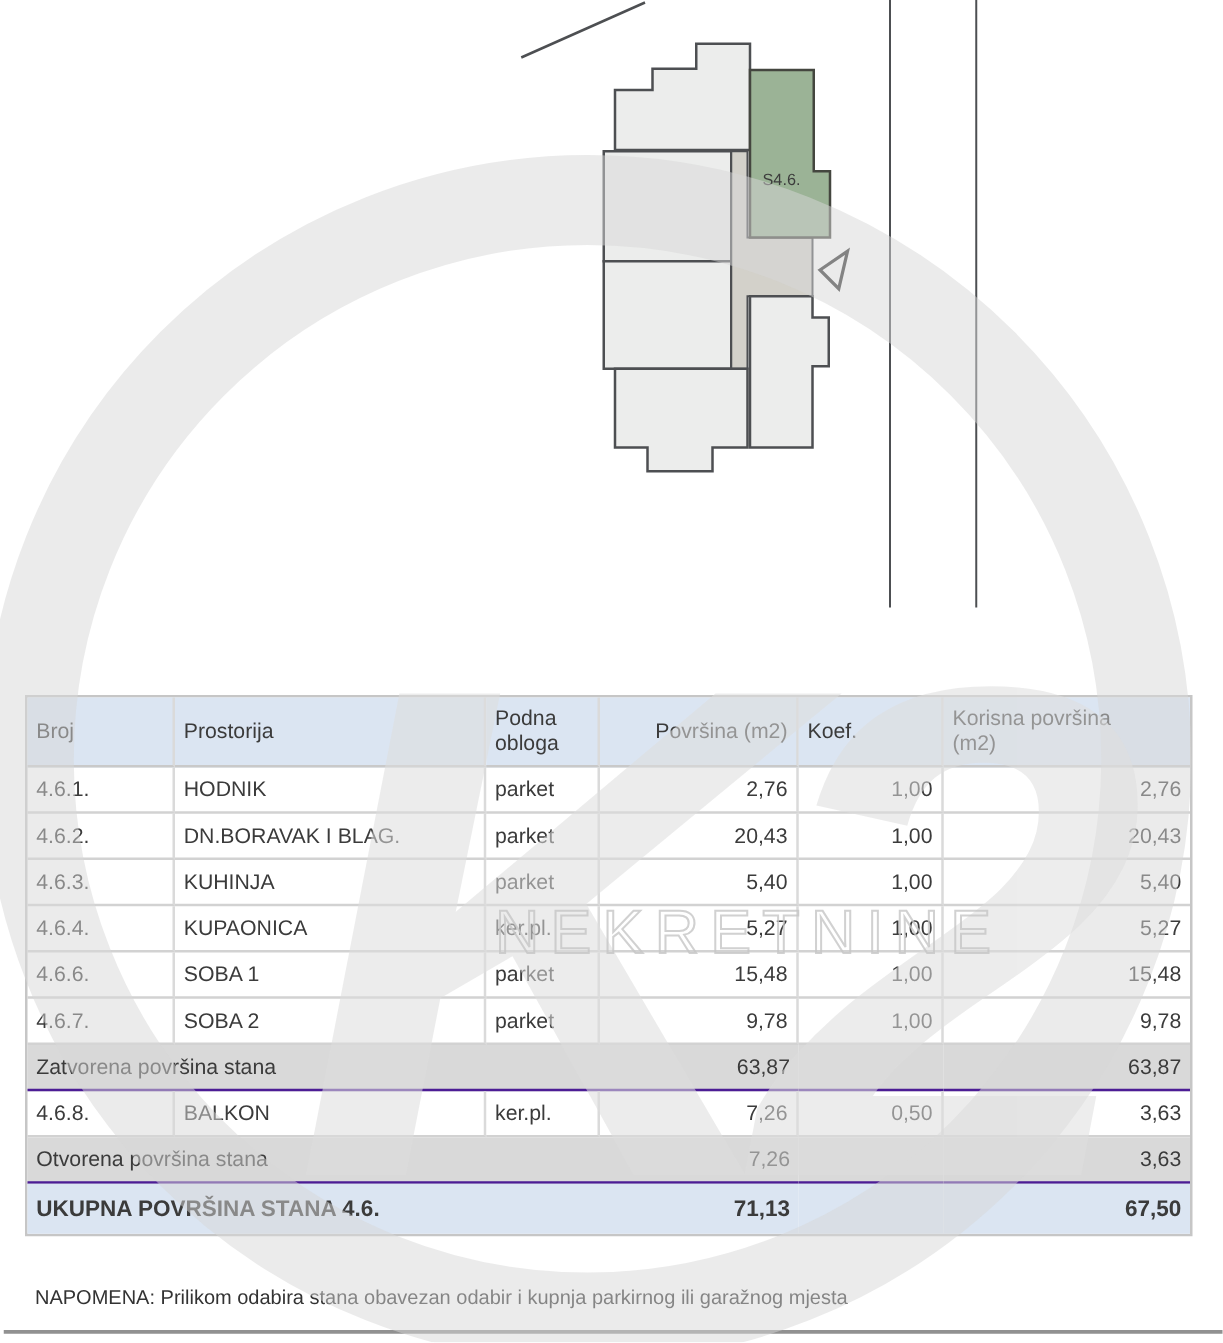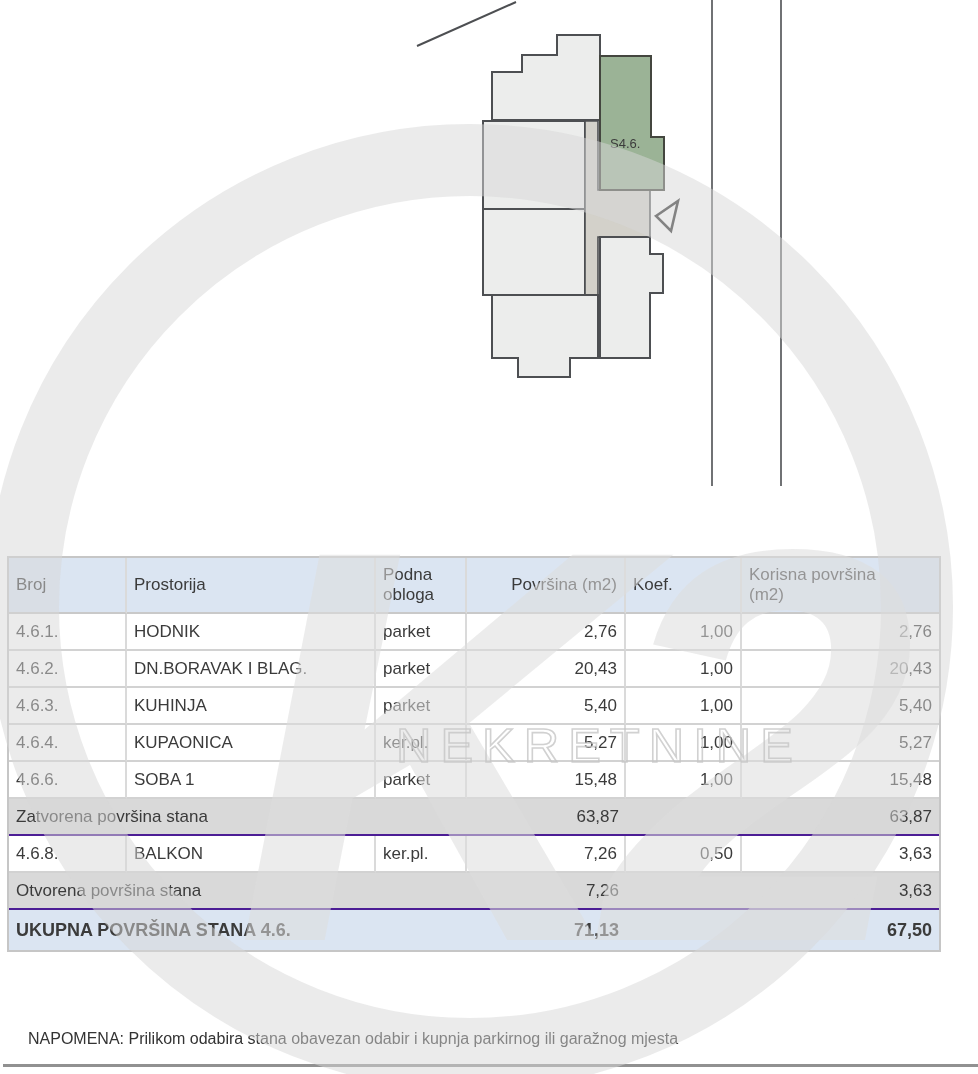--- a/index.html
+++ b/index.html
@@ -6,21 +6,21 @@
   .page{
     position:relative;width:978px;height:1074px;background:#ffffff;
     font-family:"Liberation Sans",sans-serif;color:#3b3b3b;overflow:hidden;padding-left:32px;
   }
   
   .plan{position:absolute;left:0;top:0;z-index:1;}
   
   .watermark{position:absolute;left:0;top:0;z-index:30;pointer-events:none;}
   
   table.area{
-    position:absolute;left:7px;top:556px;width:930px;z-index:10;
+    position:absolute;left:20px;top:556px;width:930px;z-index:10;
     border-collapse:separate;border-spacing:0;table-layout:fixed;
     border:2px solid #c6c6c6;font-size:17px;
   }
   table.area td{height:35px;vertical-align:middle;border-bottom:2px solid #d2d2d2;
     padding:0 7px;white-space:nowrap;overflow:hidden;}
   td.l{text-align:left;}
   td.r{text-align:right;}
   td.v{border-right:2px solid #dadada;}
   tr.head td{background:#dbe5f2;height:54px;line-height:1.15;border-bottom:2px solid #c9c9c9;}
   tr.gray td{background:#d9d9d9;border-bottom:2px solid #4c1d95;}
@@ -105,20 +105,28 @@
       <td class="r">5,27</td>
     </tr>
     <tr>
       <td class="l v">4.6.6.</td>
       <td class="l v">SOBA 1</td>
       <td class="l v">parket</td>
       <td class="r v">15,48</td>
       <td class="r v">1,00</td>
       <td class="r">15,48</td>
     </tr>
+    <tr>
+      <td class="l v">4.6.7.</td>
+      <td class="l v">SOBA 2</td>
+      <td class="l v">parket</td>
+      <td class="r v">9,78</td>
+      <td class="r v">1,00</td>
+      <td class="r">9,78</td>
+    </tr>
 
     <tr class="gray">
       <td class="l" colspan="3">Zatvorena površina stana</td>
       <td class="r">63,87</td>
       <td></td>
       <td class="r">63,87</td>
     </tr>
 
     <tr>
       <td class="l v">4.6.8.</td>

